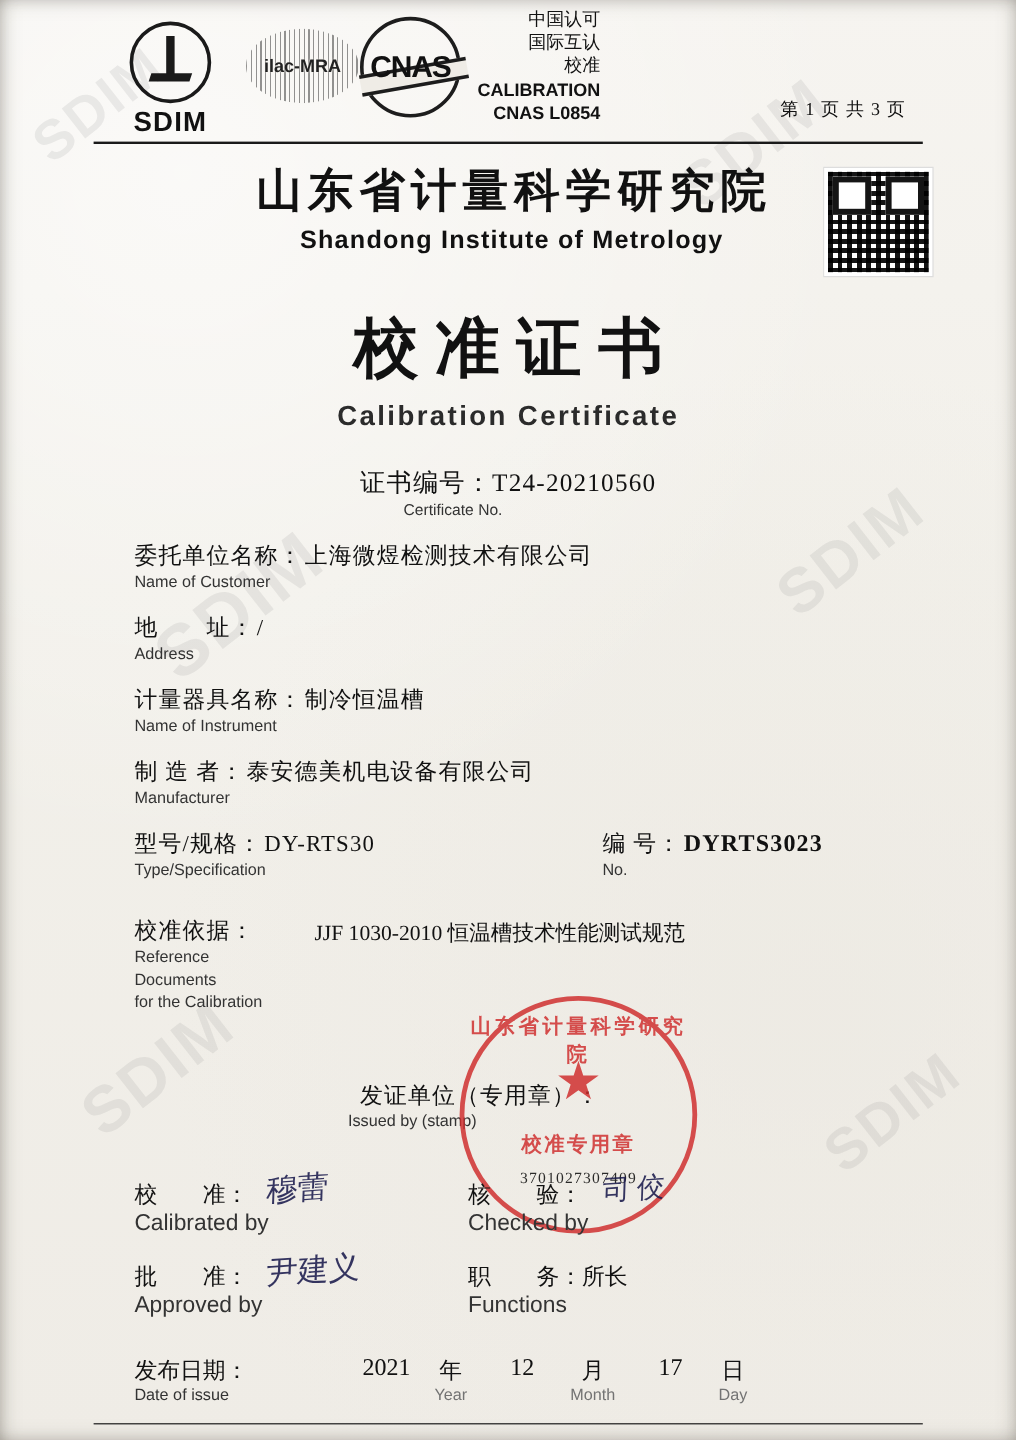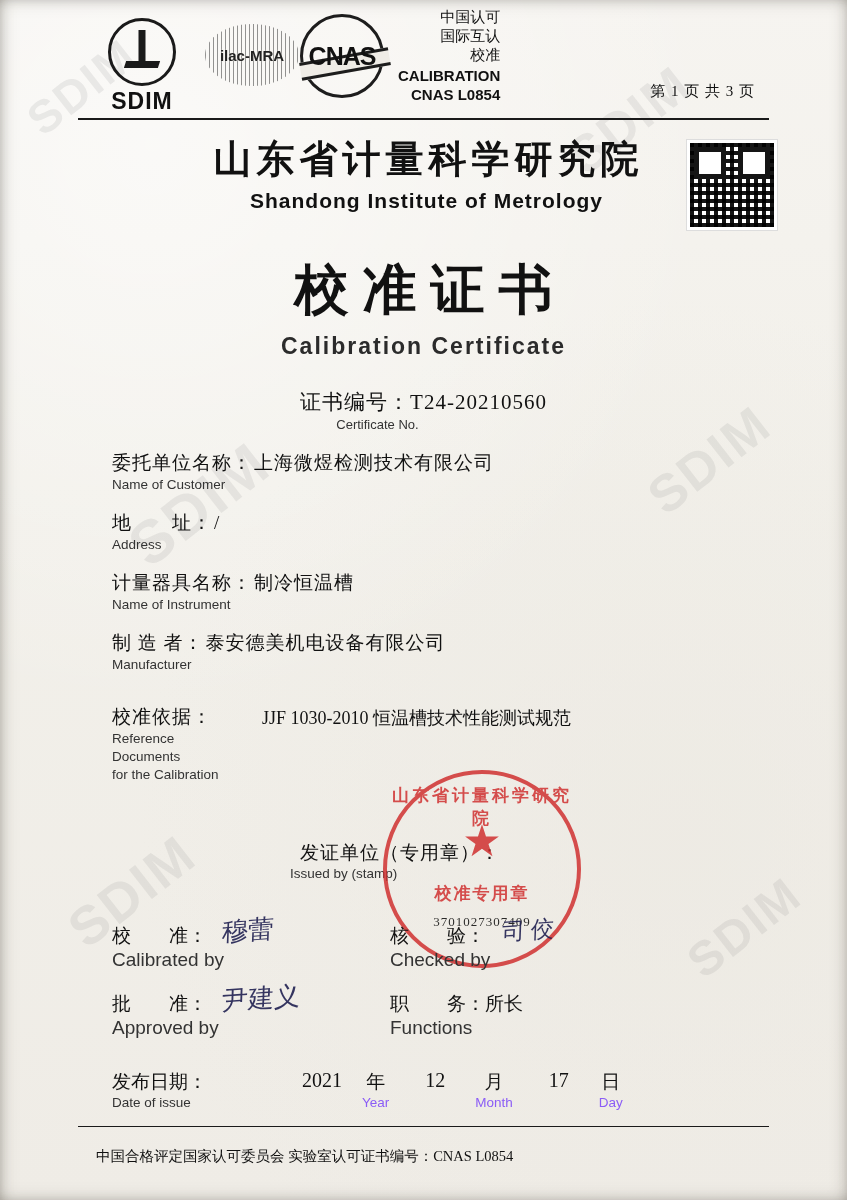--- a/index.html
+++ b/index.html
@@ -229,21 +229,21 @@
   .sig.small{font-size:23px;left:112px;top:-8px;}
 
   
   .dateline{margin:30px 112px 0 112px;display:flex;align-items:flex-start;}
   .dateline .lab{width:182px;}
   .dateline .cn{font-size:19px;}
   .dateline .en{font-family:"Liberation Sans", sans-serif;font-size:13.5px;color:#333;}
   .dateline .dgroup{display:flex;align-items:flex-start;}
   .dateline .dnum{font-size:20px;min-width:56px;text-align:center;}
   .dateline .dunit{font-size:19px;margin:0 26px 0 14px;text-align:center;}
-  .dateline .sub{font-family:"Liberation Sans", sans-serif;font-size:13.5px;color:#8b5cf6;text-align:center;}
+  .dateline .sub{font-family:"Liberation Sans", sans-serif;font-size:13.5px;color:#737373;text-align:center;}
   .dcol{display:flex;flex-direction:column;align-items:center;}
 
   
   .footer{
     margin:18px 96px 0 96px;font-size:14.5px;line-height:1.62;
   }
 </style>
 </head>
 <body>
 
@@ -326,20 +326,34 @@
       <div class="en">Name of Instrument</div>
     </div>
 
     <div class="field">
       <div class="cn">
         <span class="lbl">制 造 者：</span><span class="val">泰安德美机电设备有限公司</span>
       </div>
       <div class="en">Manufacturer</div>
     </div>
 
+    <div class="field row2">
+      <div class="c1">
+        <div class="cn">
+          <span class="lbl">型号/规格：</span><span class="val">DY-RTS30</span>
+        </div>
+        <div class="en">Type/Specification</div>
+      </div>
+      <div class="c2" style="padding-left:60px;">
+        <div class="cn">
+          <span class="lbl">编 号：</span><span class="val val-b">DYRTS3023</span>
+        </div>
+        <div class="en">No.</div>
+      </div>
+    </div>
 
     <div class="refblock">
       <div class="left">
         <div class="cn">校准依据：</div>
         <div class="en">Reference</div>
         <div class="en">Documents</div>
         <div class="en">for the Calibration</div>
       </div>
       <div class="right">JJF 1030-2010 恒温槽技术性能测试规范</div>
     </div>

